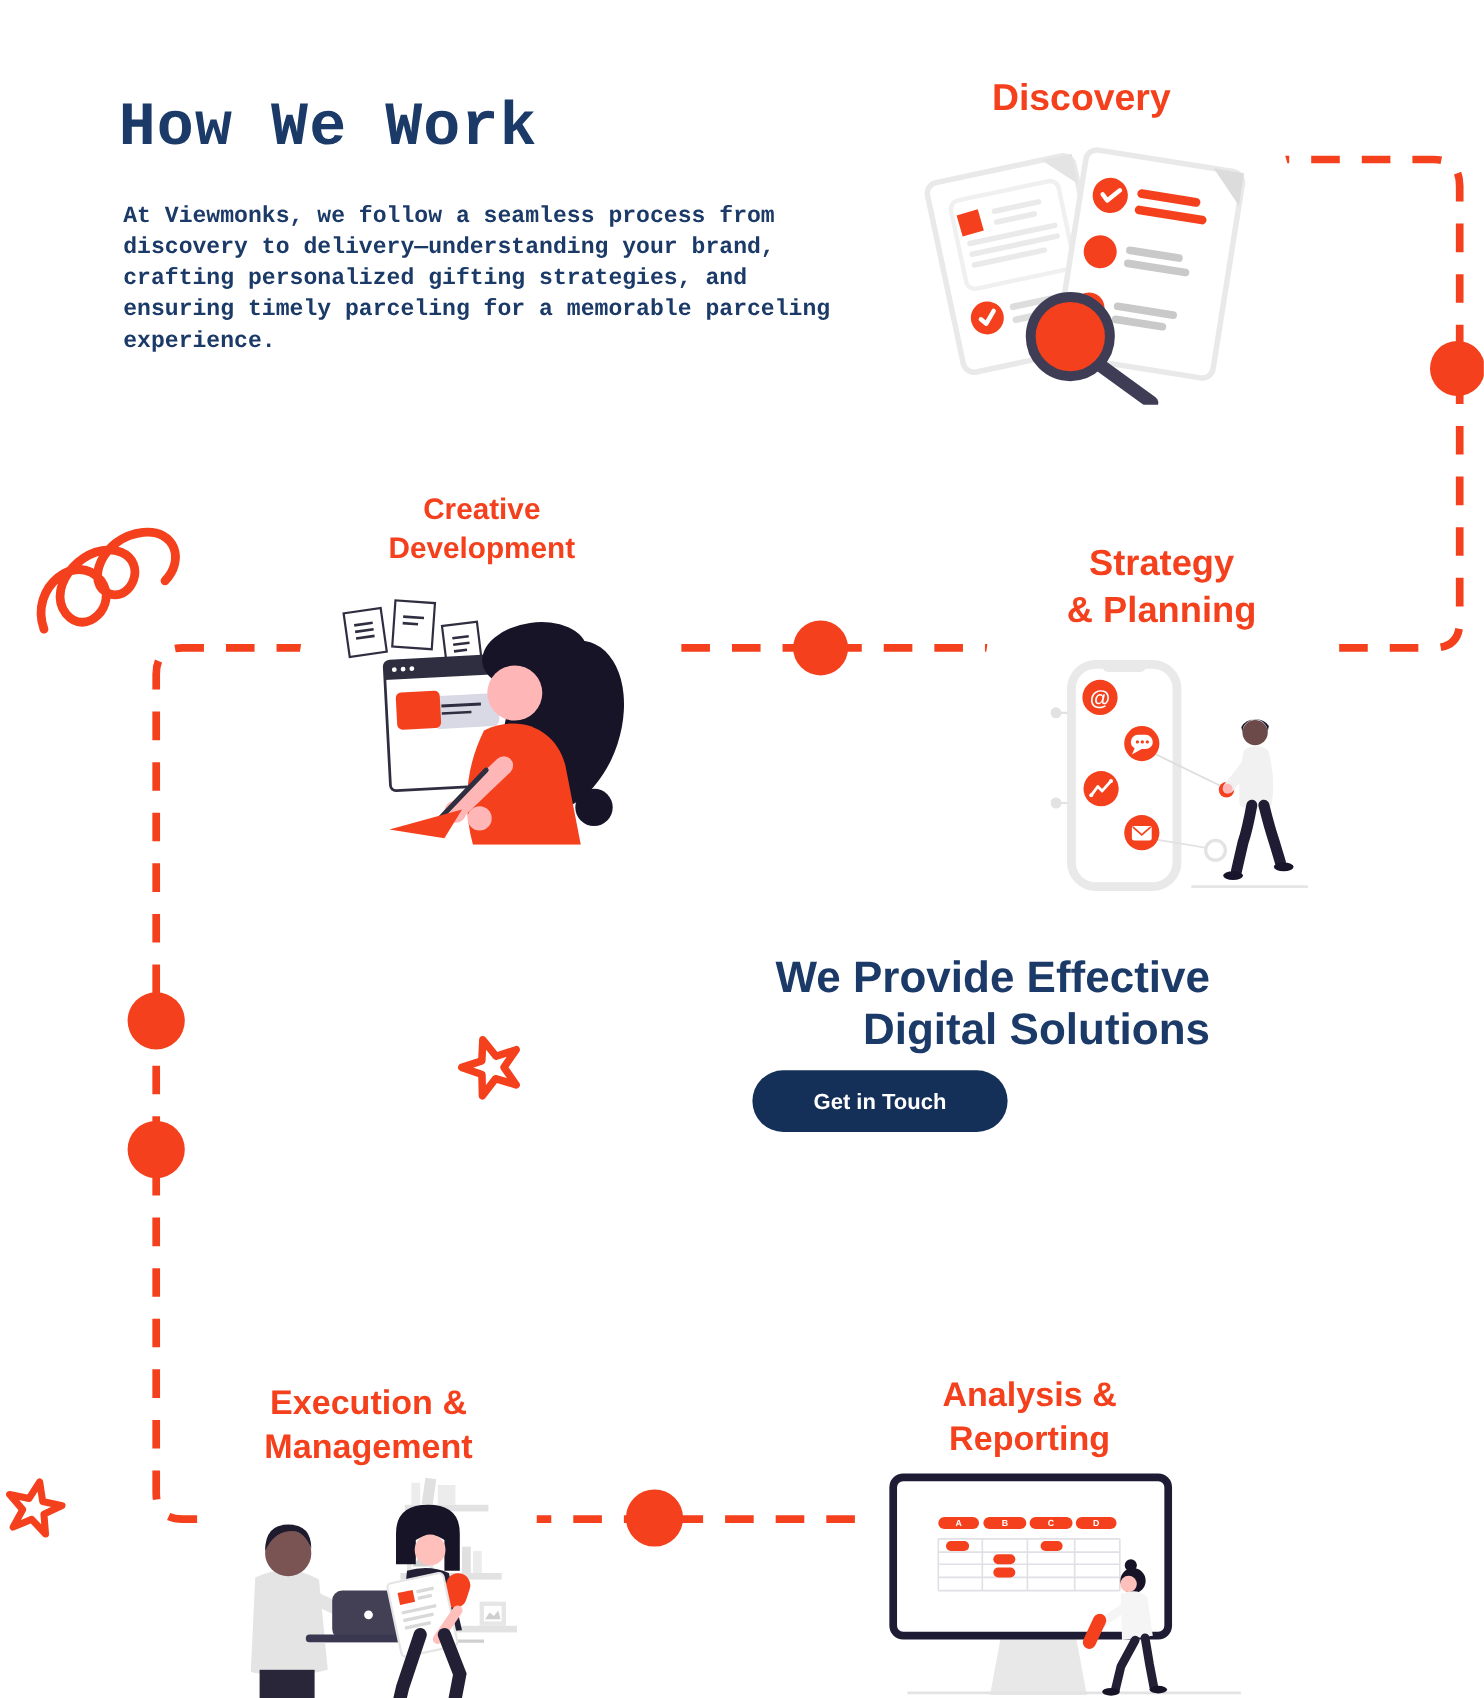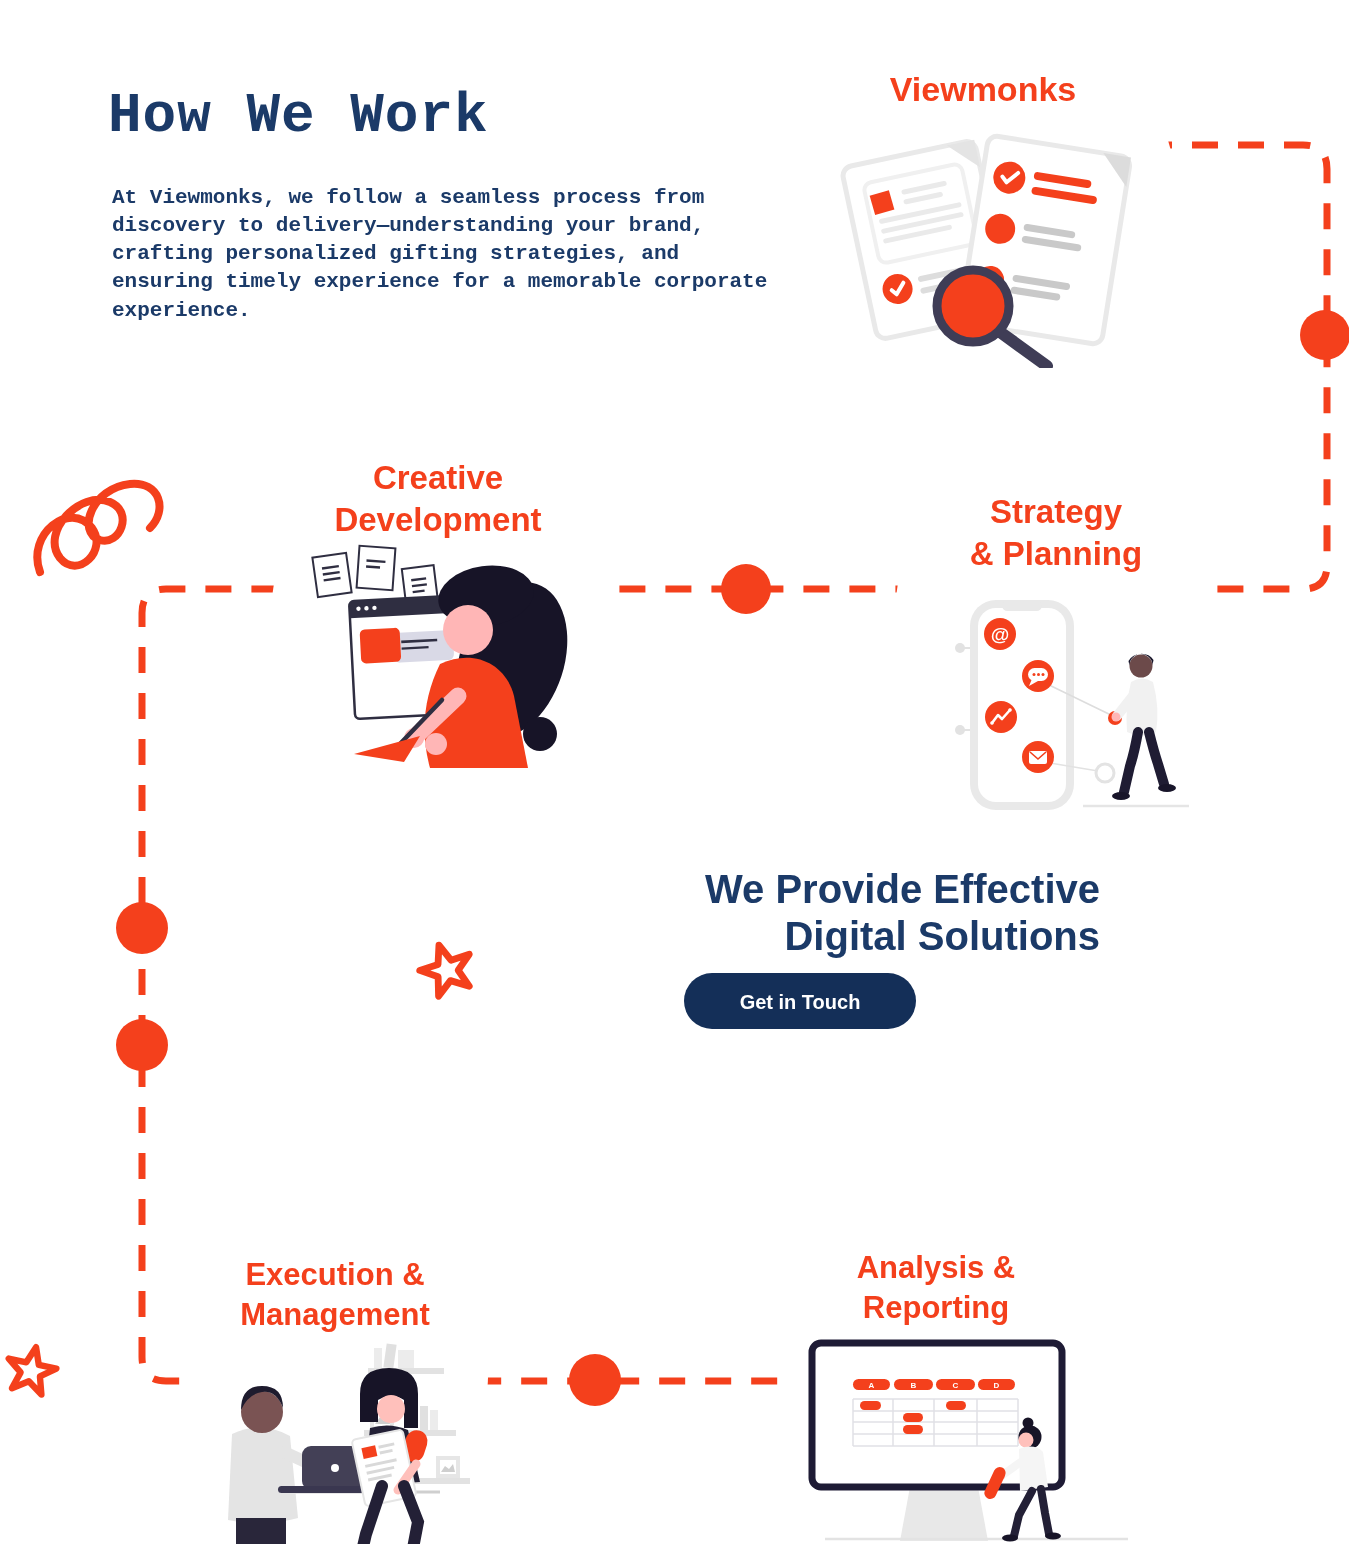--- a/index.html
+++ b/index.html
@@ -40,25 +40,25 @@
       <path d="M0,-42 L11,-13 L42,-13 L17,6 L26,36 L0,18 L-26,36 L-17,6 L-42,-13 L-11,-13 Z" fill="none" stroke="#F4401C" stroke-width="11" stroke-linejoin="round"></path>
     </g>
 
     <g transform="translate(31,1371) rotate(12) scale(0.58)">
       <path d="M0,-42 L11,-13 L42,-13 L17,6 L26,36 L0,18 L-26,36 L-17,6 L-42,-13 L-11,-13 Z" fill="none" stroke="#F4401C" stroke-width="11" stroke-linejoin="round"></path>
     </g>
   </svg>
 
   <div class="header-block">
     <h1>How We Work</h1>
-    <p>At Viewmonks, we follow a seamless process from discovery to delivery—understanding your brand, crafting personalized gifting strategies, and ensuring timely experience for a memorable corporate experience.</p>
+    <p>At Viewmonks, we follow a seamless process from discovery to delivery—understanding your brand, crafting personalized gifting strategies, and ensuring timely parceling for a memorable parceling experience.</p>
   </div>
 
   <div class="circle" style="left:790px;top:2px;width:386px;height:386px;">
-    <div class="step-title" style="top:66px;font-size:34px;">Viewmonks</div>
+    <div class="step-title" style="top:66px;font-size:34px;">Discovery</div>
     <svg class="illus" style="left:48px;top:126px;" width="300" height="240" viewBox="0 0 300 240">
 
       <g transform="translate(88,112) rotate(-12)">
         <rect x="-68" y="-88" width="136" height="176" rx="10" fill="#fff" stroke="#E9E9E9" stroke-width="5"></rect>
         <path d="M40,-88 L68,-60 L68,-88 Z" fill="#E4E4E4"></path>
         <rect x="-50" y="-68" width="100" height="82" rx="8" fill="#fff" stroke="#F0F0F0" stroke-width="4"></rect>
         <rect x="-42" y="-58" width="20" height="20" fill="#F4401C" transform="rotate(-4)"></rect>
         <rect x="-14" y="-54" width="46" height="5" rx="2.5" fill="#EAEAEA"></rect>
         <rect x="-14" y="-44" width="40" height="5" rx="2.5" fill="#EAEAEA"></rect>
         <rect x="-42" y="-30" width="84" height="5" rx="2.5" fill="#EAEAEA"></rect>
@@ -86,21 +86,21 @@
       </g>
 
       <g transform="translate(135,178)">
         <line x1="27" y1="26" x2="74" y2="60" stroke="#3F3D56" stroke-width="12" stroke-linecap="round"></line>
         <circle cx="0" cy="0" r="36" fill="#F4401C" stroke="#3F3D56" stroke-width="9"></circle>
       </g>
     </svg>
   </div>
 
   <div class="circle" style="left:272px;top:442px;width:332px;height:332px;">
-    <div class="step-title" style="top:15px;font-size:33px;">Creative
+    <div class="step-title" style="top:4px;font-size:27px;">Creative
 Development</div>
     <svg class="illus" style="left:18px;top:96px;" width="280" height="230" viewBox="0 0 280 230">
 
       <g transform="translate(42,37) rotate(-8)">
         <rect x="-17" y="-20" width="34" height="40" fill="#fff" stroke="#2F2E41" stroke-width="2"></rect>
         <rect x="-9" y="-9" width="17" height="2.4" fill="#2F2E41"></rect>
         <rect x="-9" y="-3" width="17" height="2.4" fill="#2F2E41"></rect>
         <rect x="-9" y="3" width="17" height="2.4" fill="#2F2E41"></rect>
       </g>
       <g transform="translate(86,30) rotate(4)">

